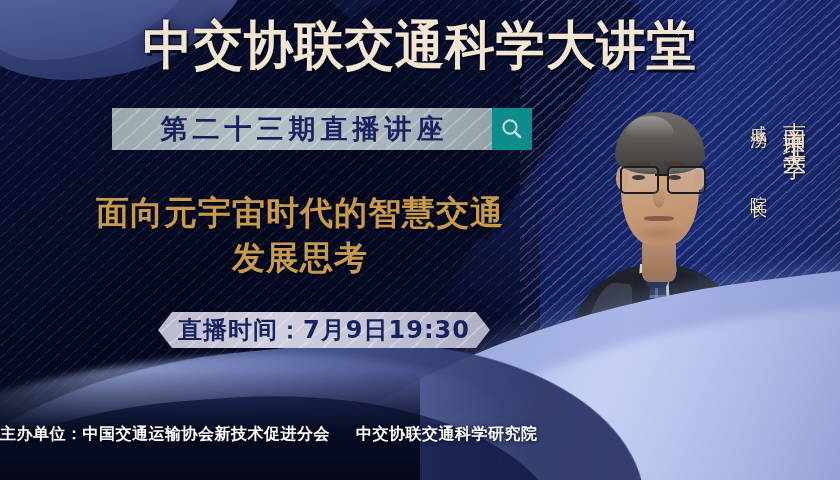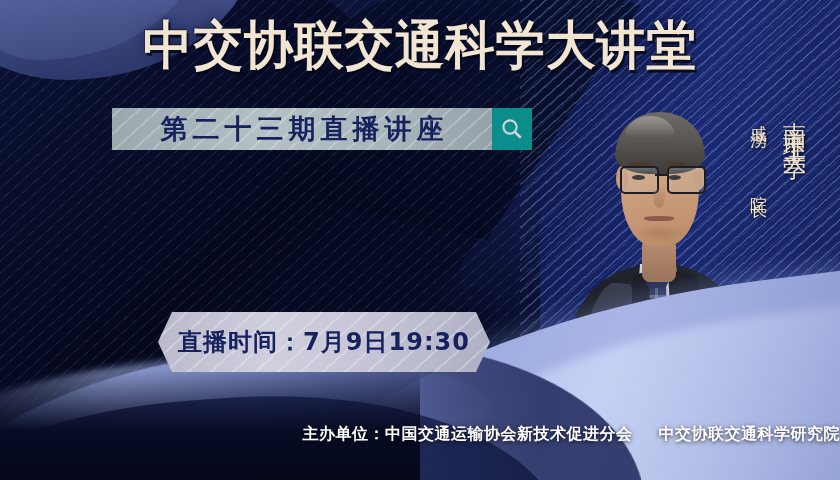--- a/index.html
+++ b/index.html
@@ -339,21 +339,21 @@
     letter-spacing: 1px;
     font-family: "DejaVu Sans", "Liberation Sans", sans-serif;
     text-shadow: 1px 2px 3px rgba(0,0,0,.55);
   }
   .headline .l2 { display: block; }
 
   
   .time-banner {
     position: absolute;
     left: 158px; top: 312px;
-    width: 332px; height: 60px;
+    width: 332px; height: 36px;
     clip-path: polygon(14px 0, calc(100% - 14px) 0, 100% 50%, calc(100% - 14px) 100%, 14px 100%, 0 50%);
     background:
       repeating-linear-gradient(-42deg,
         rgba(255,255,255,0.00) 0 6px,
         rgba(255,255,255,0.26) 6px 8px,
         rgba(255,255,255,0.00) 8px 15px),
       linear-gradient(100deg, #b9b9cc 0%, #cfcfdd 35%, #c4c4d6 65%, #aeaec4 100%);
     display: flex;
     align-items: center;
     justify-content: center;
@@ -397,21 +397,21 @@
     letter-spacing: 6px;
     color: #efe2cc;
     font-family: "DejaVu Sans", "Liberation Sans", sans-serif;
     text-shadow: 1px 1px 3px rgba(0,0,0,.7);
   }
 
   
   .footer {
     position: absolute;
     left: 0; right: 0; top: 424px;
-    text-align: right;
+    text-align: left;
     font-size: 16px;
     font-weight: bold;
     color: #ffffff;
     letter-spacing: .5px;
     font-family: Liberation Sans, sans-serif;
     text-shadow: 0 1px 4px rgba(0,0,0,.75);
   }
   .footer .gap { display: inline-block; width: 26px; }
 </style>
 </head>
@@ -470,20 +470,24 @@
       <span class="subtitle-text">第二十三期直播讲座</span>
     </div>
     <div class="search-box">
       <svg width="24" height="24" viewBox="0 0 24 24">
         <circle cx="10" cy="10" r="6.6" fill="none" stroke="#cfd4d8" stroke-width="2.1"></circle>
         <line x1="14.8" y1="14.8" x2="20" y2="20" stroke="#cfd4d8" stroke-width="2.6" stroke-linecap="round"></line>
       </svg>
     </div>
   </div>
 
+  <div class="headline">
+    <span>面向元宇宙时代的智慧交通</span>
+    <span class="l2">发展思考</span>
+  </div>
 
   <div class="time-banner">
     <span class="time-text">直播时间：7月9日19:30</span>
   </div>
 
   <div class="v-univ">南京理工大学</div>
   <div class="v-name">戚湧</div>
   <div class="v-role">院长</div>
 
   <div class="footer">

